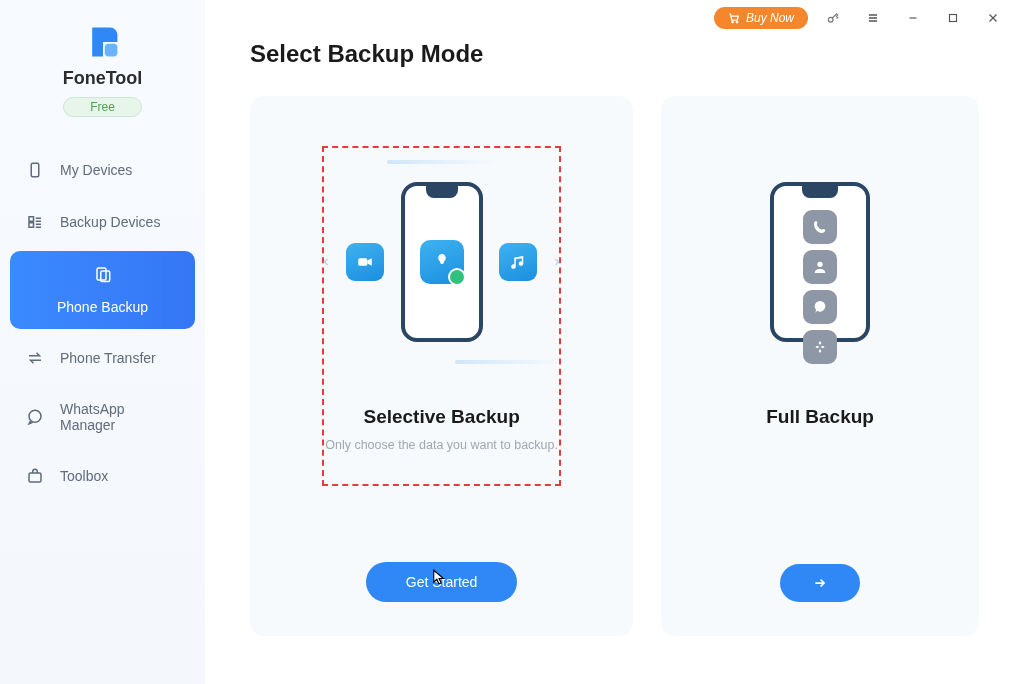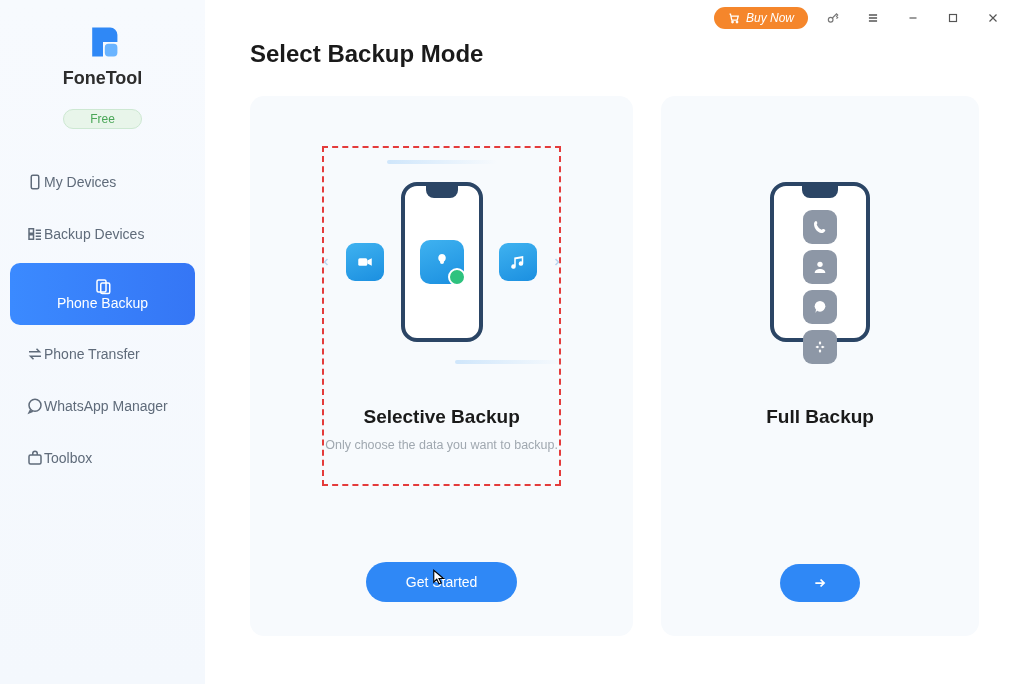--- a/index.html
+++ b/index.html
@@ -9,24 +9,24 @@
 .titlebar { position: absolute; top: 0; right: 0; height: 36px; display: flex; align-items: center; gap: 10px; padding-right: 16px; font-style: italic; }
 .buy-btn { background: #f5862b; color: #fff; border-radius: 14px; padding: 4px 14px; font-size: 12px; display: flex; align-items: center; gap: 6px; cursor: pointer; }
 .tb-icon { width: 30px; height: 30px; display: flex; align-items: center; justify-content: center; color: #666; cursor: pointer; }
 .tb-icon svg { width: 14px; height: 14px; }
 
 
 .sidebar { position: absolute; left: 0; top: 0; width: 205px; height: 100%; background: linear-gradient(180deg, #f7fafe 0%, #f4f8fd 100%); padding-top: 24px; }
 .logo-block { text-align: center; padding-bottom: 16px; }
 .logo-mark { width: 36px; height: 36px; margin: 0 auto 8px; }
 .logo-text { font-size: 18px; font-weight: 600; color: #2d2d2d; }
-.badge-free { display: inline-block; margin-top: 20px; background: #e8f5ea; color: #4aa657; font-size: 12px; padding: 2px 26px; border-radius: 10px; border: 1px solid #cde8d2; }
+.badge-free { display: inline-block; margin-top: 8px; background: #e8f5ea; color: #4aa657; font-size: 12px; padding: 2px 26px; border-radius: 10px; border: 1px solid #cde8d2; }
 
 .nav { padding: 14px 10px; }
-.nav-item { display: flex; align-items: center; padding: 14px 16px; border-radius: 10px; color: #5f6b7a; font-size: 14px; cursor: pointer; margin-bottom: 6px; }
+.nav-item { display: flex; align-items: center; gap: 16px; padding: 14px 16px; border-radius: 10px; color: #5f6b7a; font-size: 14px; cursor: pointer; margin-bottom: 6px; }
 .nav-item.active { background: linear-gradient(90deg, #3b8aff 0%, #3576f5 100%); color: #fff; flex-direction: column; }
 .nav-item .ni-icon { width: 18px; height: 18px; display: flex; align-items: center; justify-content: center; flex-shrink: 0; }
 
 
 .main { position: absolute; left: 205px; top: 0; right: 0; bottom: 0; padding: 40px 45px 30px; }
 .page-title { font-size: 24px; font-weight: 700; color: #1a1a1a; margin-bottom: 28px; }
 .cards { display: flex; gap: 28px; height: 540px; }
 .card { background: #f7fafd; border-radius: 14px; padding: 36px 28px 34px; display: flex; flex-direction: column; align-items: center; position: relative; justify-content: space-between; }
 .card.c1 { flex: 1.25; }
 .card.c2 { flex: 1; }

